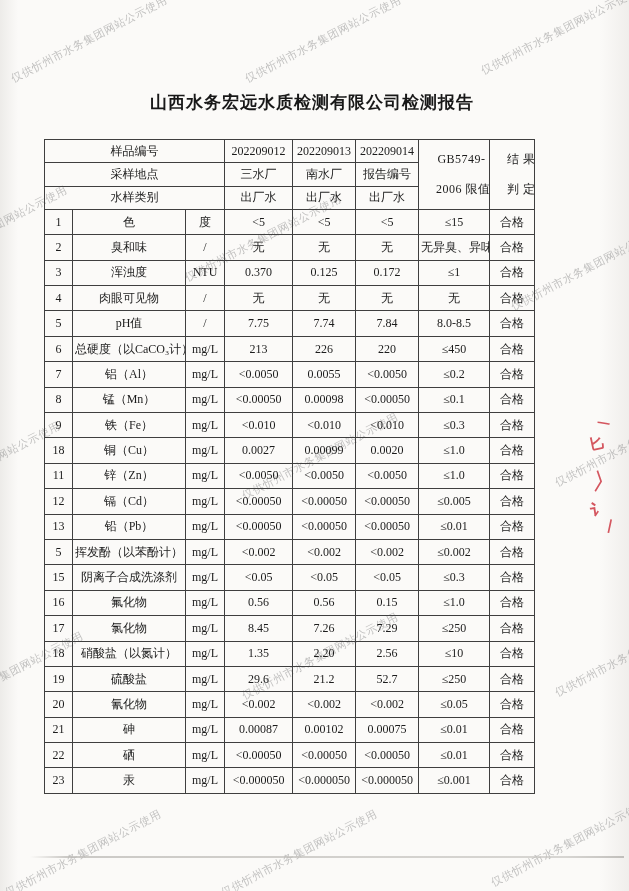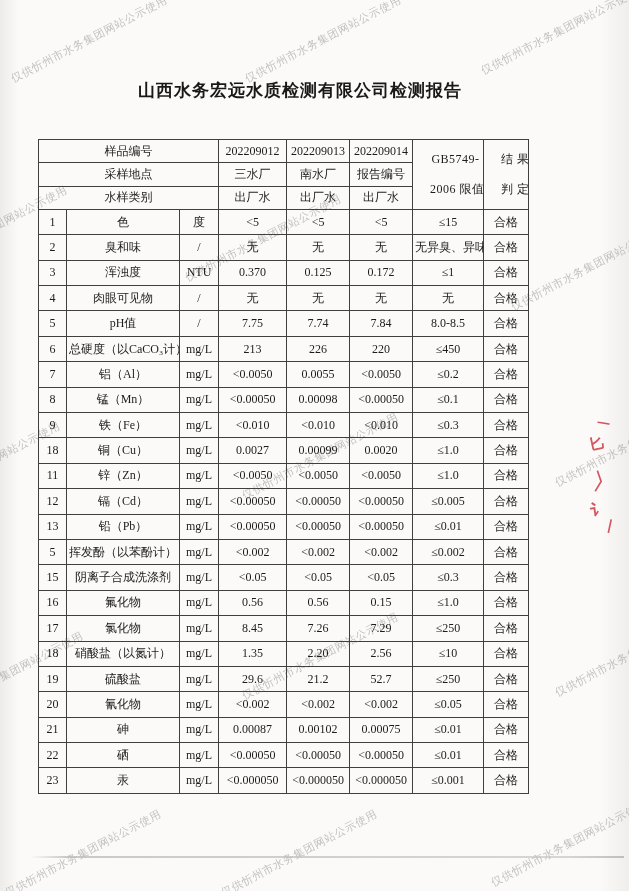--- a/index.html
+++ b/index.html
@@ -14,28 +14,28 @@
     background:linear-gradient(90deg, rgba(210,208,204,.35) 0, rgba(255,255,255,0) 18px, rgba(255,255,255,0) 600px, rgba(214,210,206,.30) 629px);
   }
   .wm{
     position:absolute;white-space:nowrap;font-size:11px;letter-spacing:.6px;
     color:rgba(145,145,145,.55);transform:rotate(-27.5deg);transform-origin:0 50%;
     font-family:"Liberation Sans",sans-serif;pointer-events:none;
   }
   .title{
     position:absolute;left:40px;top:79px;width:520px;text-align:center;
     font-family:Liberation Mono, monospace;font-weight:bold;font-size:17px;
-    letter-spacing:1px;color:#181818;margin:0;
+    letter-spacing:1px;color:#181818;margin:12px;
   }
   .meta{
     position:absolute;left:40px;top:112px;width:521px;display:flex;
     justify-content:space-between;font-size:12.5px;font-weight:bold;color:#222;
   }
   table.report{
-    position:absolute;left:38px;top:139px;width:490px;table-layout:fixed;
+    position:absolute;left:44px;top:139px;width:490px;table-layout:fixed;
     border-collapse:collapse;border:1.6px solid #3a3a3a;background:transparent;
   }
   table.report td{
     border:1px solid #3f3f3f;text-align:center;vertical-align:middle;
     font-size:12px;color:#1c1c1c;padding:0 2px;overflow:hidden;white-space:nowrap;
   }
   thead td{height:22.3px;}
   tbody td{height:24.4px;}
   td.c-item{text-align:left;padding-left:7px;font-size:11.5px;}
   td.c-no{font-size:11.5px;}

